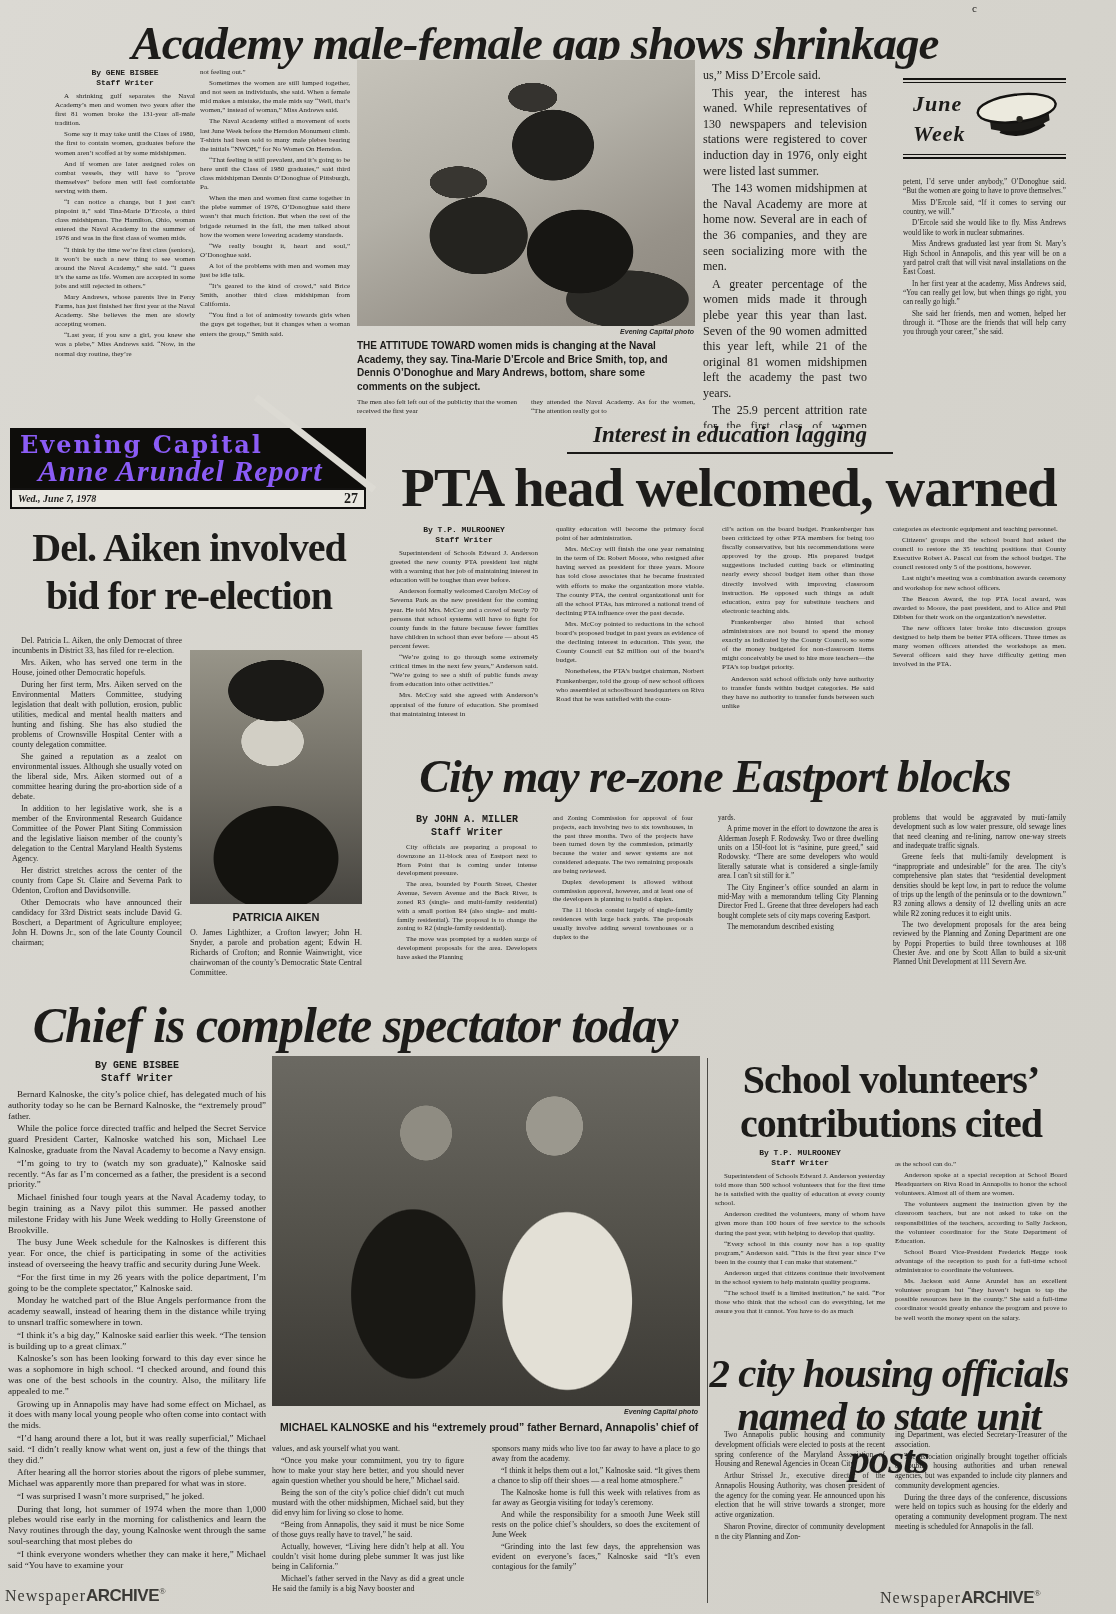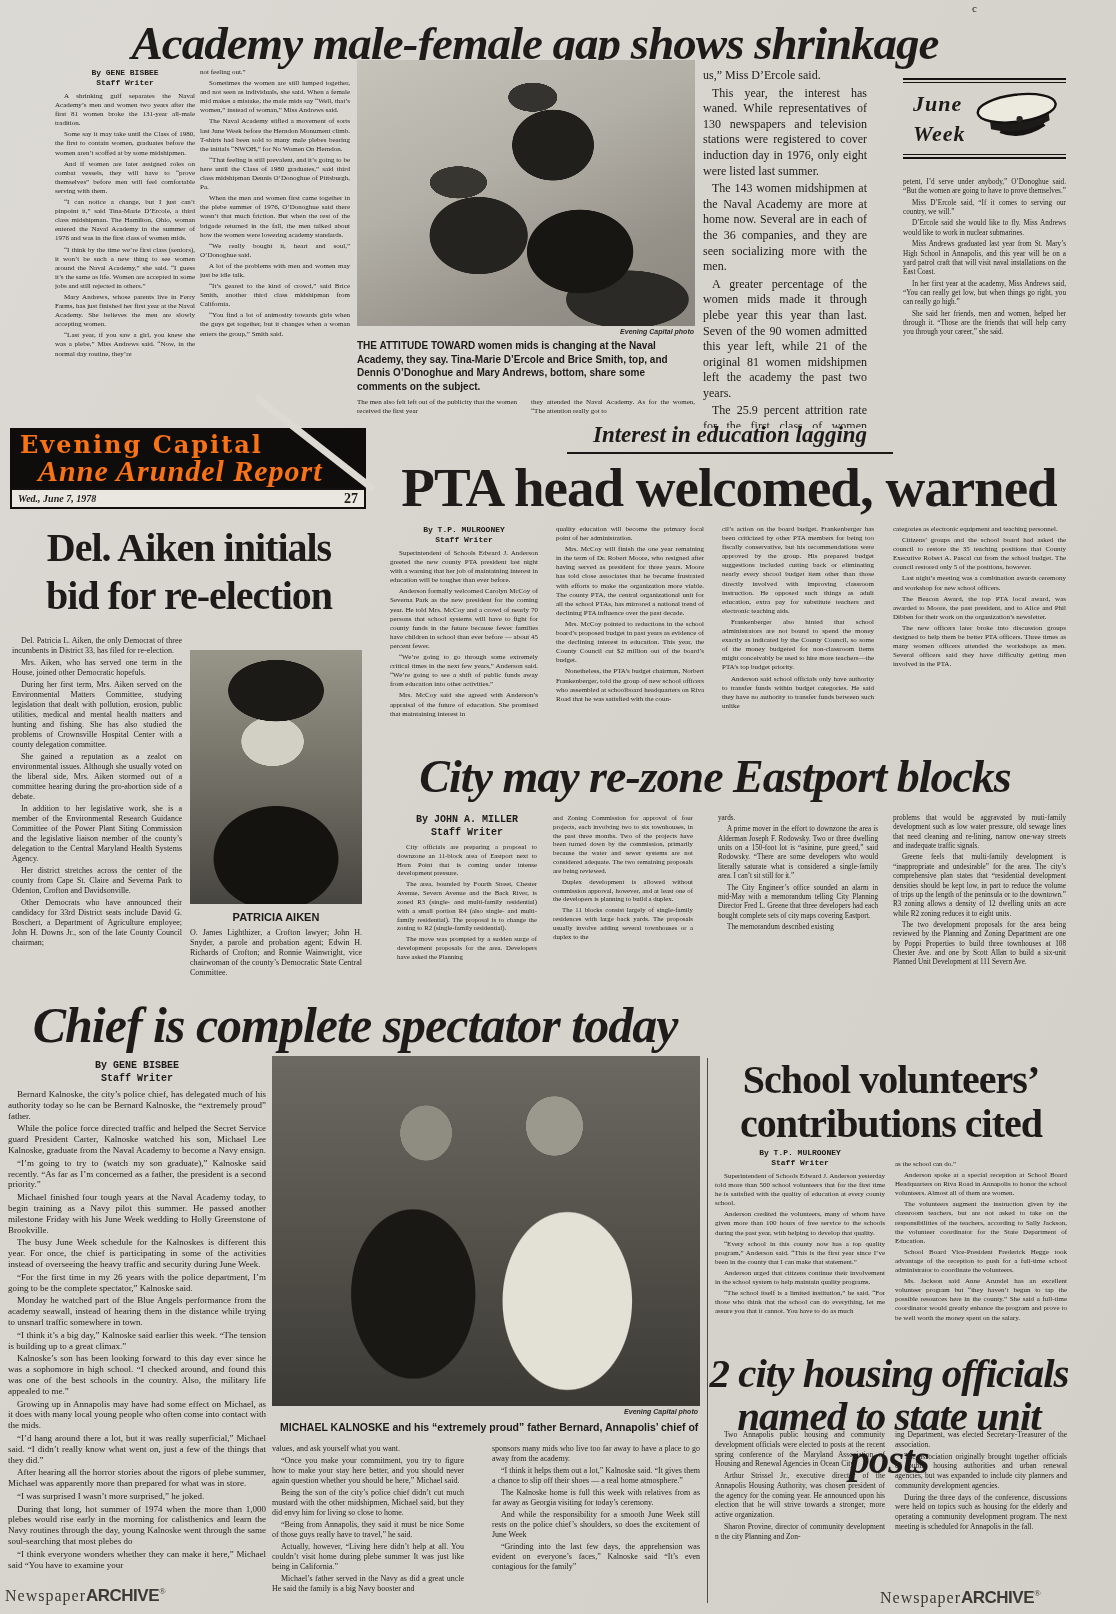--- a/index.html
+++ b/index.html
@@ -34,21 +34,21 @@
     radial-gradient(ellipse 10% 13% at 36% 22%,#8f8c82 0 60%,transparent 61%),
     radial-gradient(ellipse 11% 14% at 66% 20%,#9b988e 0 60%,transparent 61%),
     radial-gradient(ellipse 24% 40% at 33% 68%,#191814 0 60%,transparent 61%),
     radial-gradient(ellipse 25% 42% at 69% 70%,#e3e0d6 0 60%,transparent 61%),
     linear-gradient(#6b6962 0%,#54524b 50%,#3c3a35 100%);}
   .badge{border-top:2px solid #141311;border-bottom:2px solid #141311;}
   .badge-inner{border-top:1px solid #141311;border-bottom:1px solid #141311;margin:2px 0;
     display:flex;align-items:center;justify-content:space-between;padding:6px 4px;}
   .badge-words{font-style:italic;font-weight:bold;font-size:22px;line-height:1.35;padding-left:6px;letter-spacing:1px;}
   .cap-icon{transform:rotate(-7deg);}
-  .mast-box{background:#0e0d0b;color:#f97316;}
+  .mast-box{background:#0e0d0b;color:#8b5cf6;}
   .mast-strip{background:#e9e7e0;border:2px solid #121110;display:flex;align-items:center;justify-content:space-between;padding:0 6px;box-sizing:border-box;}
   .kicker{font-style:italic;font-weight:bold;font-size:23px;text-align:center;}
   .kicker span{border-bottom:2px solid #1b1a18;padding:0 26px 5px;}
   .vrule{width:1px;background:#4b4a45;}
   .wm{font-family:"Liberation Serif",serif;color:#3b3a36;white-space:nowrap;}
   .wm .wm-a{font-size:16px;letter-spacing:1px;}
   .wm .wm-b{font-family:"Liberation Sans",sans-serif;font-size:17px;font-weight:bold;letter-spacing:-0.5px;}
   .wm .wm-c{font-size:9px;vertical-align:top;}
   .mast-slash{position:absolute;width:150px;height:7px;background:#dcdad3;transform:rotate(38deg);top:12px;right:-24px;}
 </style>
@@ -184,21 +184,21 @@
         <p>categories as electronic equipment and teaching personnel.</p>
         <p>Citizens’ groups and the school board had asked the council to restore the 35 teaching positions that County Executive Robert A. Pascal cut from the school budget. The council restored only 5 of the positions, however.</p>
         <p>Last night’s meeting was a combination awards ceremony and workshop for new school officers.</p>
         <p>The Beacon Award, the top PTA local award, was awarded to Moore, the past president, and to Alice and Phil Dibben for their work on the organization’s newsletter.</p>
         <p>The new officers later broke into discussion groups designed to help them be better PTA officers. Three times as many women officers attended the workshops as men. Several officers said they have difficulty getting men involved in the PTA.</p>
       </div>
   </div>
 
   <div>
     <div class="abs hl" style="left:8px;top:524px;width:362px;font-size:40px;text-align:center;line-height:1.2;white-space:normal;">
-      <div>Del. Aiken initials</div>
+      <div>Del. Aiken involved</div>
       <div>bid for re-election</div>
     </div>
     <div class="abs col" style="left:12px;top:636px;width:170px;height:364px;font-size:8px;line-height:1.25;">
         <p>Del. Patricia L. Aiken, the only Democrat of three incumbents in District 33, has filed for re-election.</p>
         <p>Mrs. Aiken, who has served one term in the House, joined other Democratic hopefuls.</p>
         <p>During her first term, Mrs. Aiken served on the Environmental Matters Committee, studying legislation that dealt with pollution, erosion, public utilities, medical and mental health matters and hunting and fishing. She has also studied the problems of Crownsville Hospital Center with a county delegation committee.</p>
         <p>She gained a reputation as a zealot on environmental issues. Although she usually voted on the liberal side, Mrs. Aiken stormed out of a committee hearing during the pro-abortion side of a debate.</p>
         <p>In addition to her legislative work, she is a member of the Environmental Research Guidance Committee of the Power Plant Siting Commission and the legislative liaison member of the county’s delegation to the Central Maryland Health Systems Agency.</p>
         <p>Her district stretches across the center of the county from Cape St. Claire and Severna Park to Odenton, Crofton and Davidsonville.</p>
         <p>Other Democrats who have announced their candidacy for 33rd District seats include David G. Boschert, a Department of Agriculture employee; John H. Downs Jr., son of the late County Council chairman;</p>

